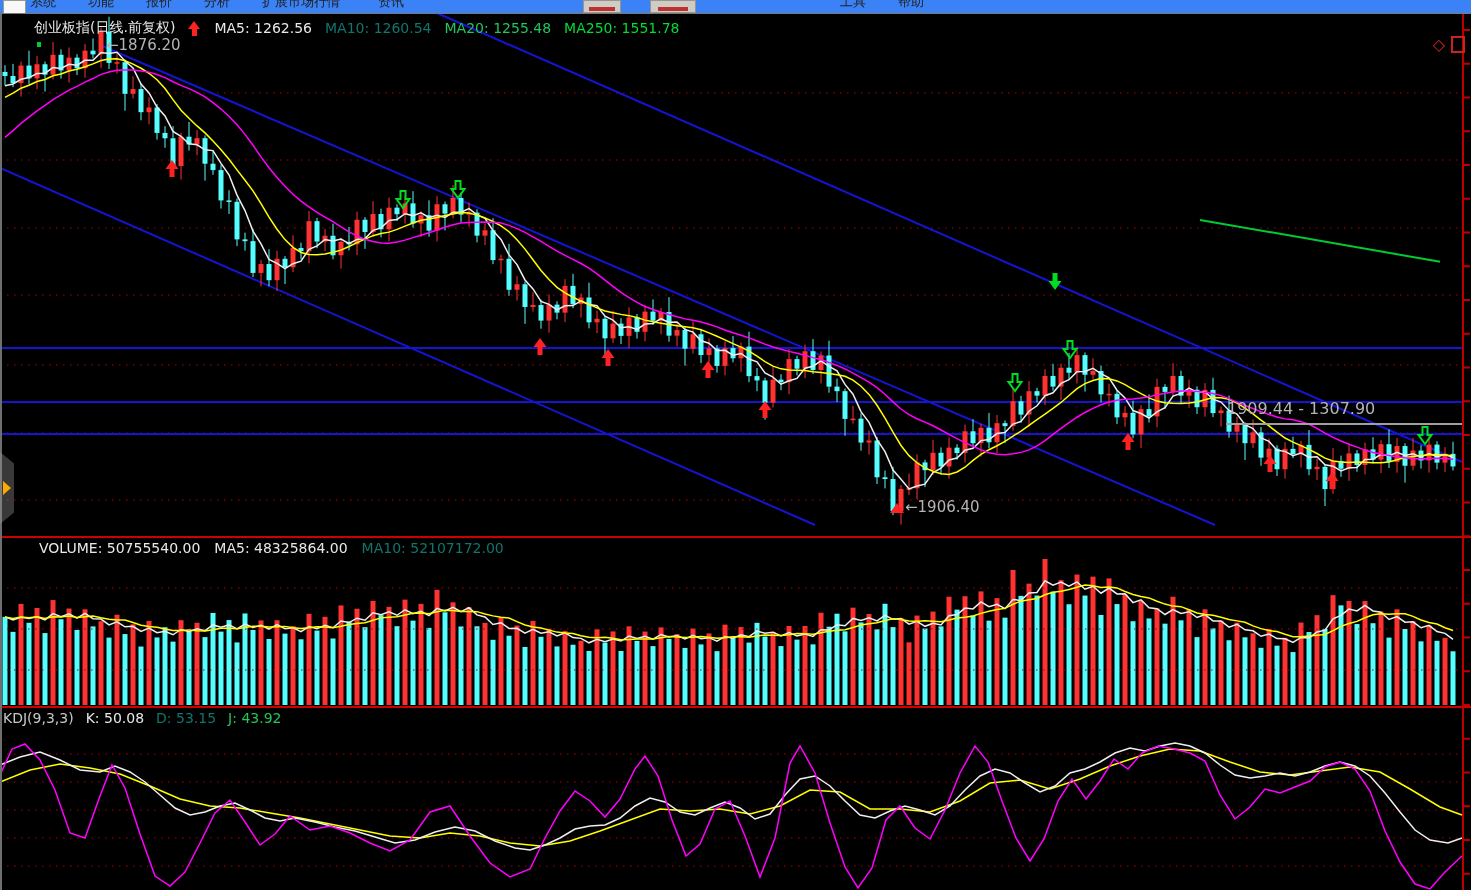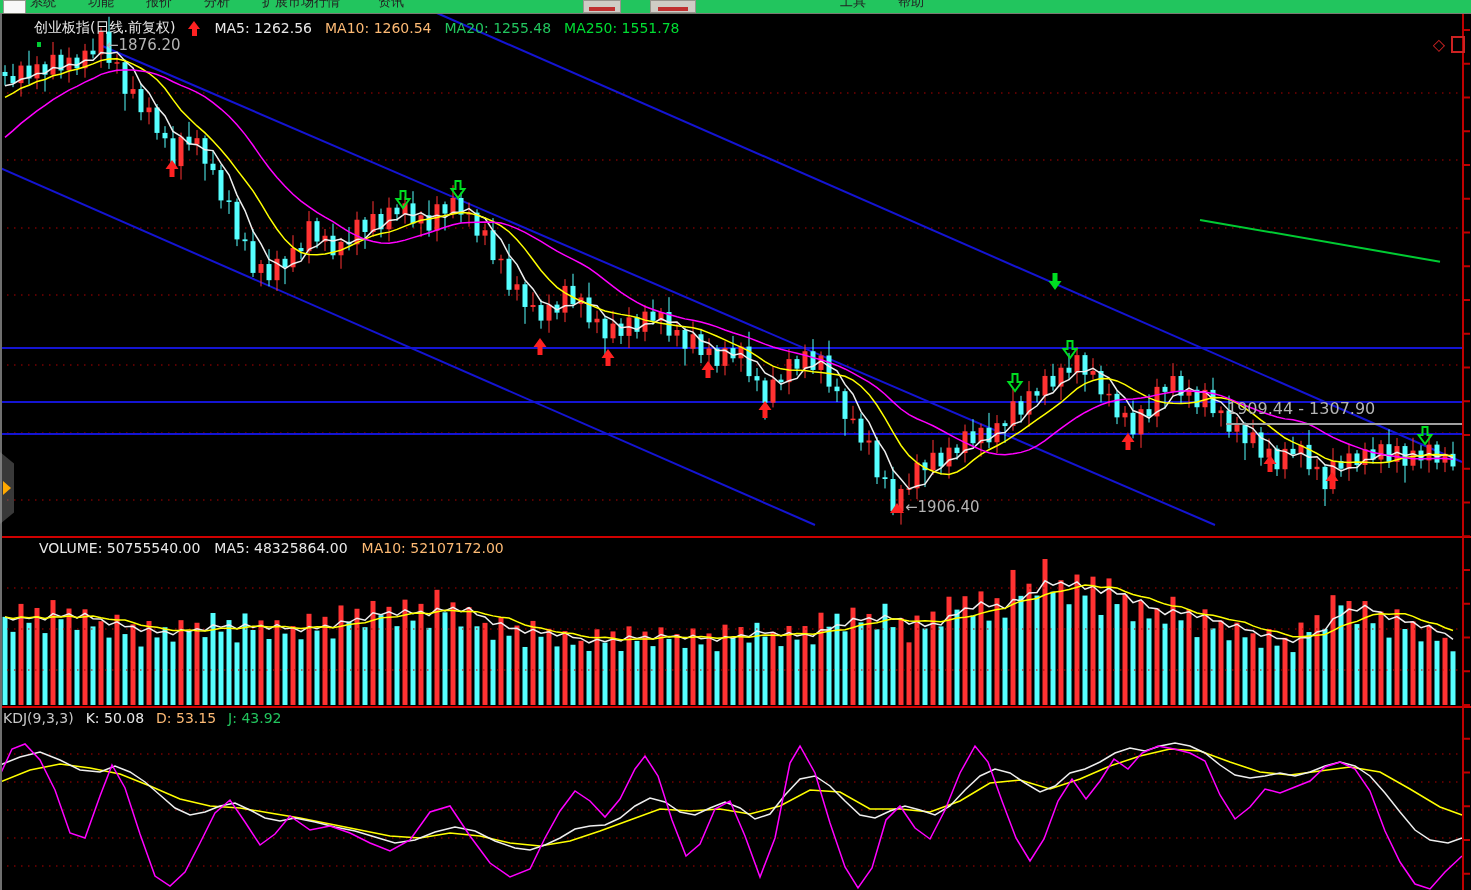--- a/index.html
+++ b/index.html
@@ -1,34 +1,34 @@
 <!DOCTYPE html>
 <html><head>
 <meta charset="utf-8">
 <style>
   html,body{margin:0;padding:0;background:#000;width:1471px;height:890px;overflow:hidden;
     font-family:"DejaVu Sans","Liberation Sans",sans-serif;}
   #app{position:relative;width:1471px;height:890px;background:#000;}
   
-  #menubar{position:absolute;left:0;top:0;width:1471px;height:13px;background:#22c55e;
+  #menubar{position:absolute;left:0;top:0;width:1471px;height:13px;background:#3b82f6;
     border-bottom:1px solid #7a7a72;z-index:30;overflow:hidden;}
   #menubar .mitem{position:absolute;top:-7px;font-size:13px;color:#222;white-space:nowrap;}
   #win-icon{position:absolute;left:3px;top:0px;width:21px;height:12px;background:#f8f8f8;
     border:1px solid #9a9a92;}
   .qbtn{position:absolute;top:0px;height:11px;border:1px solid #98958e;background:#cfccc5;}
   .qbtn .frag{display:block;margin:6px auto 0 auto;width:70%;height:4px;background:#c03030;}
   
   #chart{position:absolute;left:0;top:0;z-index:1;}
   
   .hdr{position:absolute;z-index:10;display:flex;align-items:center;white-space:nowrap;
     font-size:14px;letter-spacing:0px;}
   #main-header{left:3px;top:19px;gap:13px;padding-left:31px;}
   #vol-header{left:3px;top:540px;gap:14px;margin-left:36px;}
   #kdj-header{left:3px;top:710px;gap:12px;}
-  .t-white{color:#e8e8e8;} .t-yellow{color:#fdba74;} .t-magenta{color:#22c55e;}
+  .t-white{color:#e8e8e8;} .t-yellow{color:#0f766e;} .t-magenta{color:#22c55e;}
   .t-green{color:#00dd33;} .t-gray{color:#c8c8c8;}
   .up-arrow{position:relative;width:13px;height:15px;display:inline-block;}
   .up-arrow:before{content:"";position:absolute;top:0;left:0;width:0;height:0;
     border-left:6.5px solid transparent;border-right:6.5px solid transparent;
     border-bottom:8px solid #ff2222;}
   .up-arrow:after{content:"";position:absolute;top:8px;left:4px;width:5px;height:7px;background:#ff2222;}
   .chart-label{position:absolute;z-index:10;font-size:15px;color:#b4b4b4;white-space:nowrap;}
   #label-high{left:106px;top:36px;}
   #label-low{left:905px;top:498px;}
   #label-range{left:1227px;top:399px;font-size:16px;}

